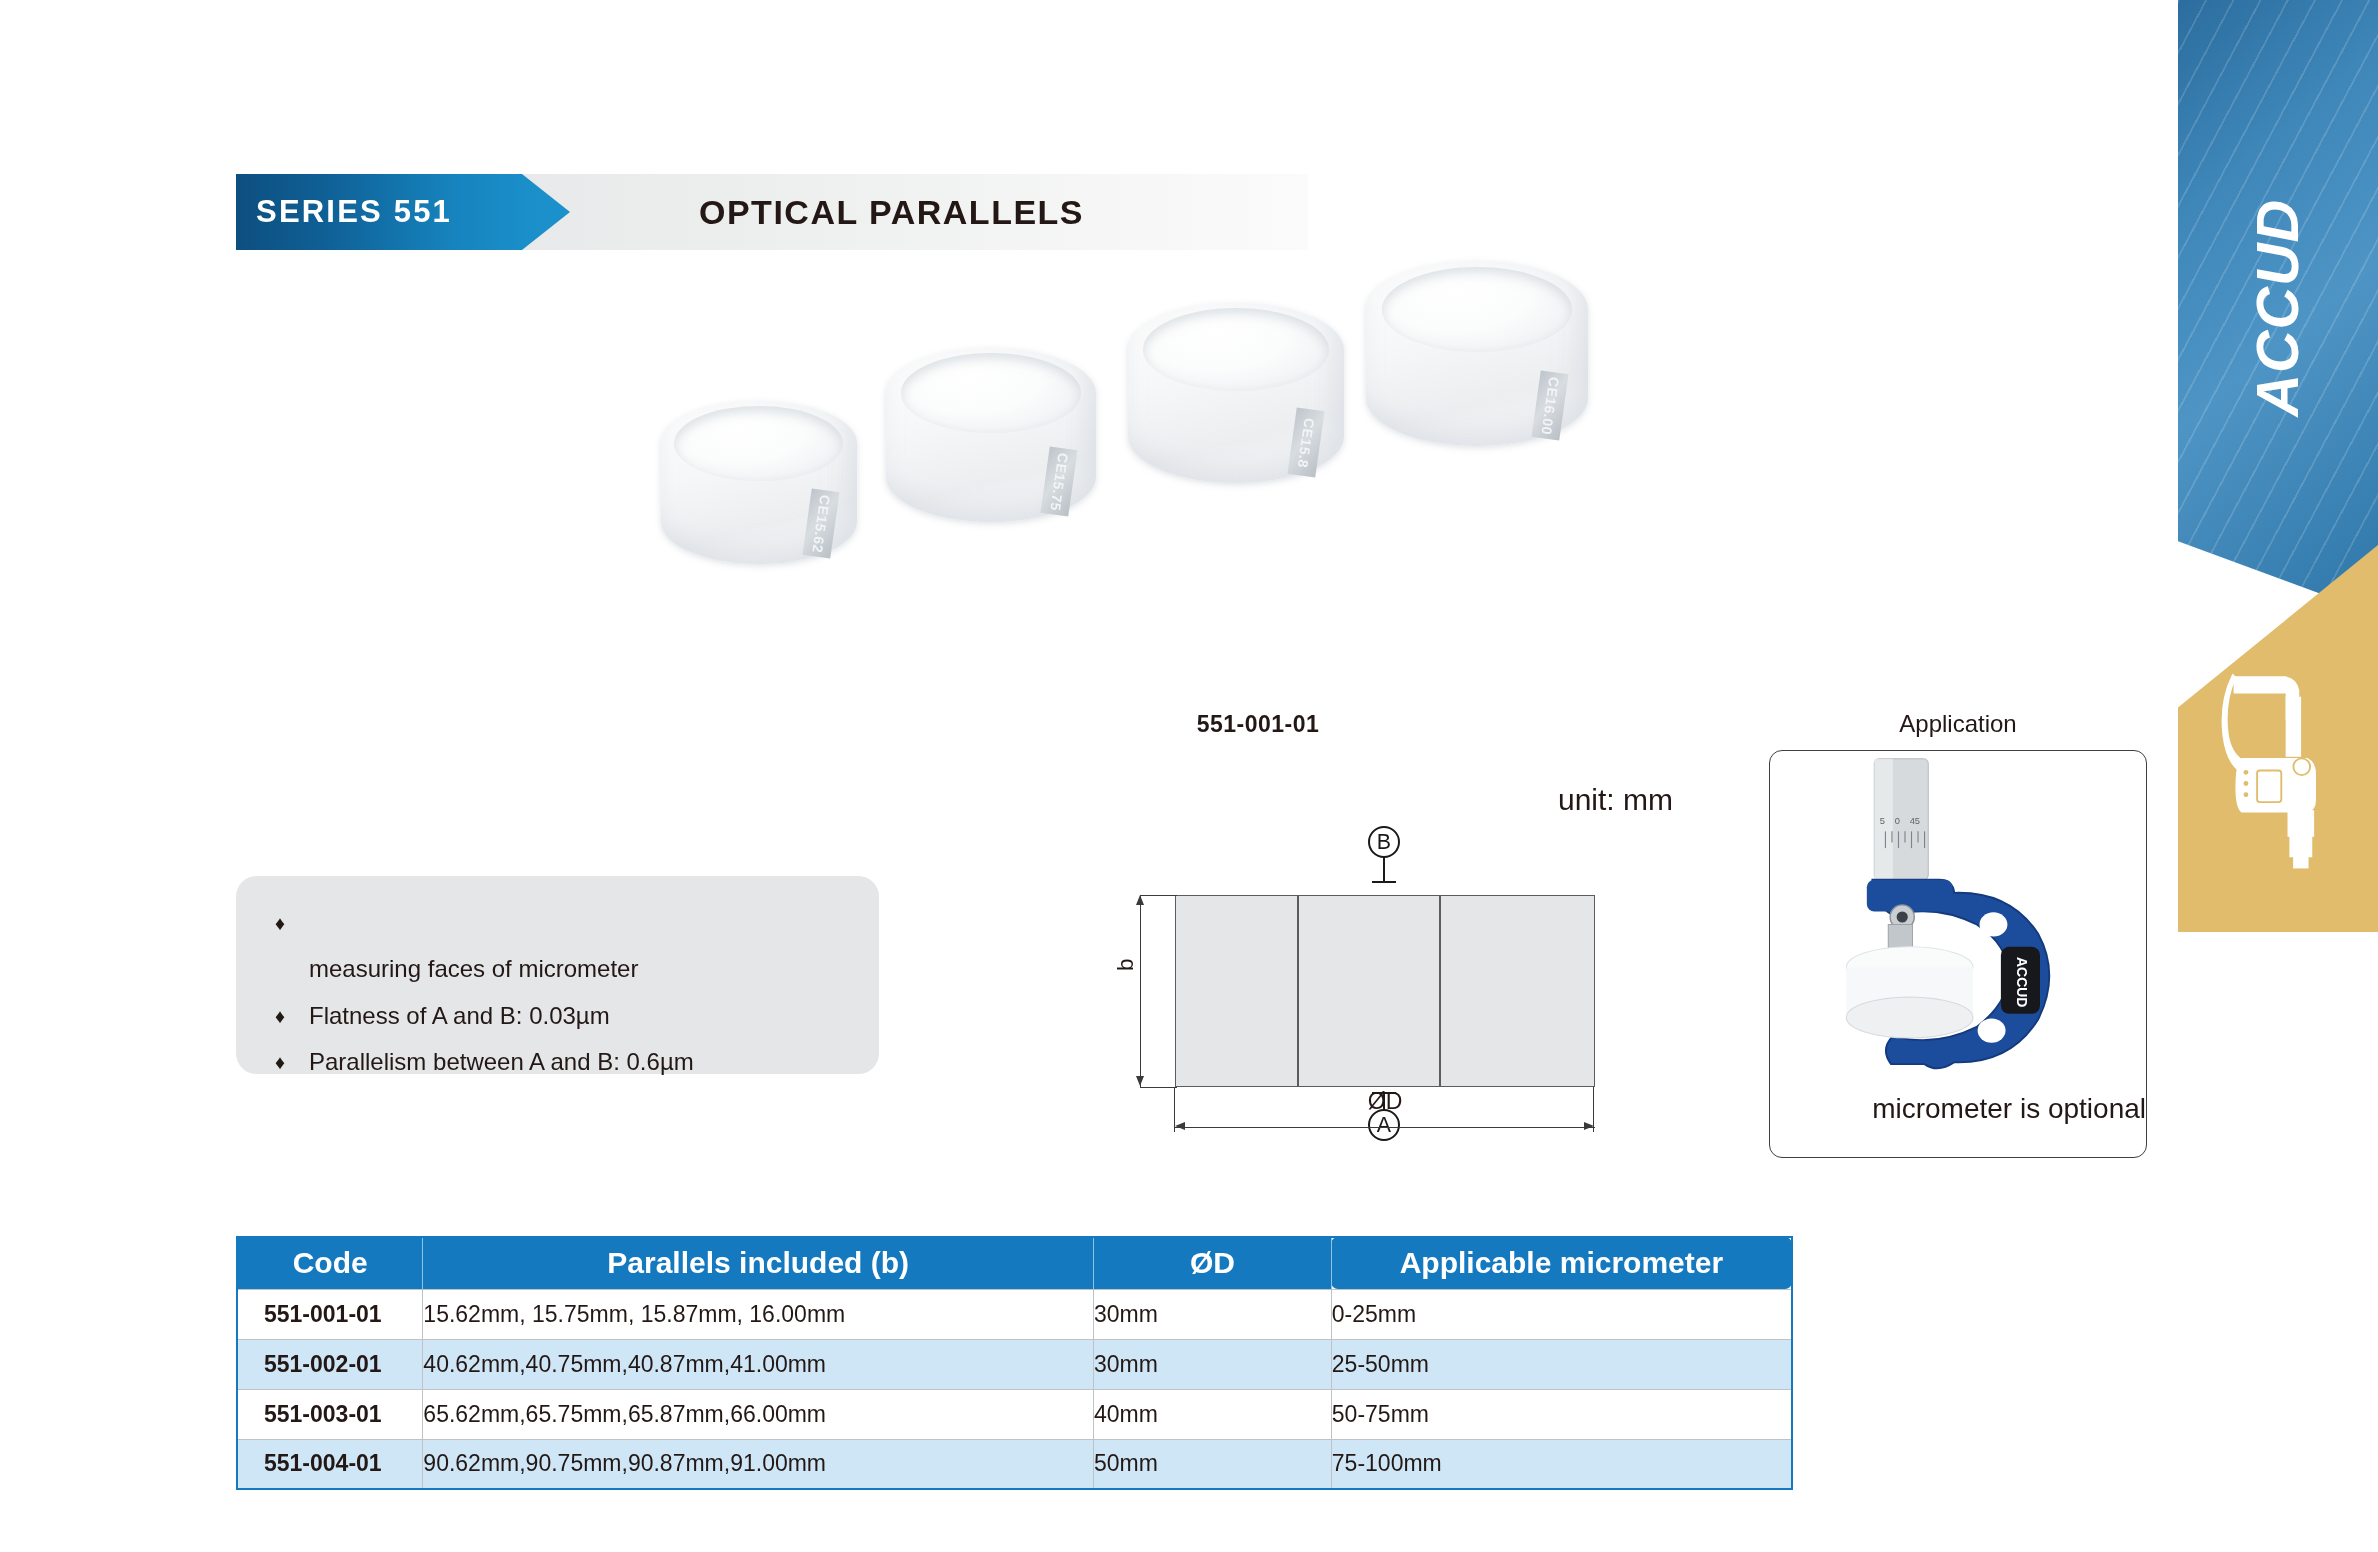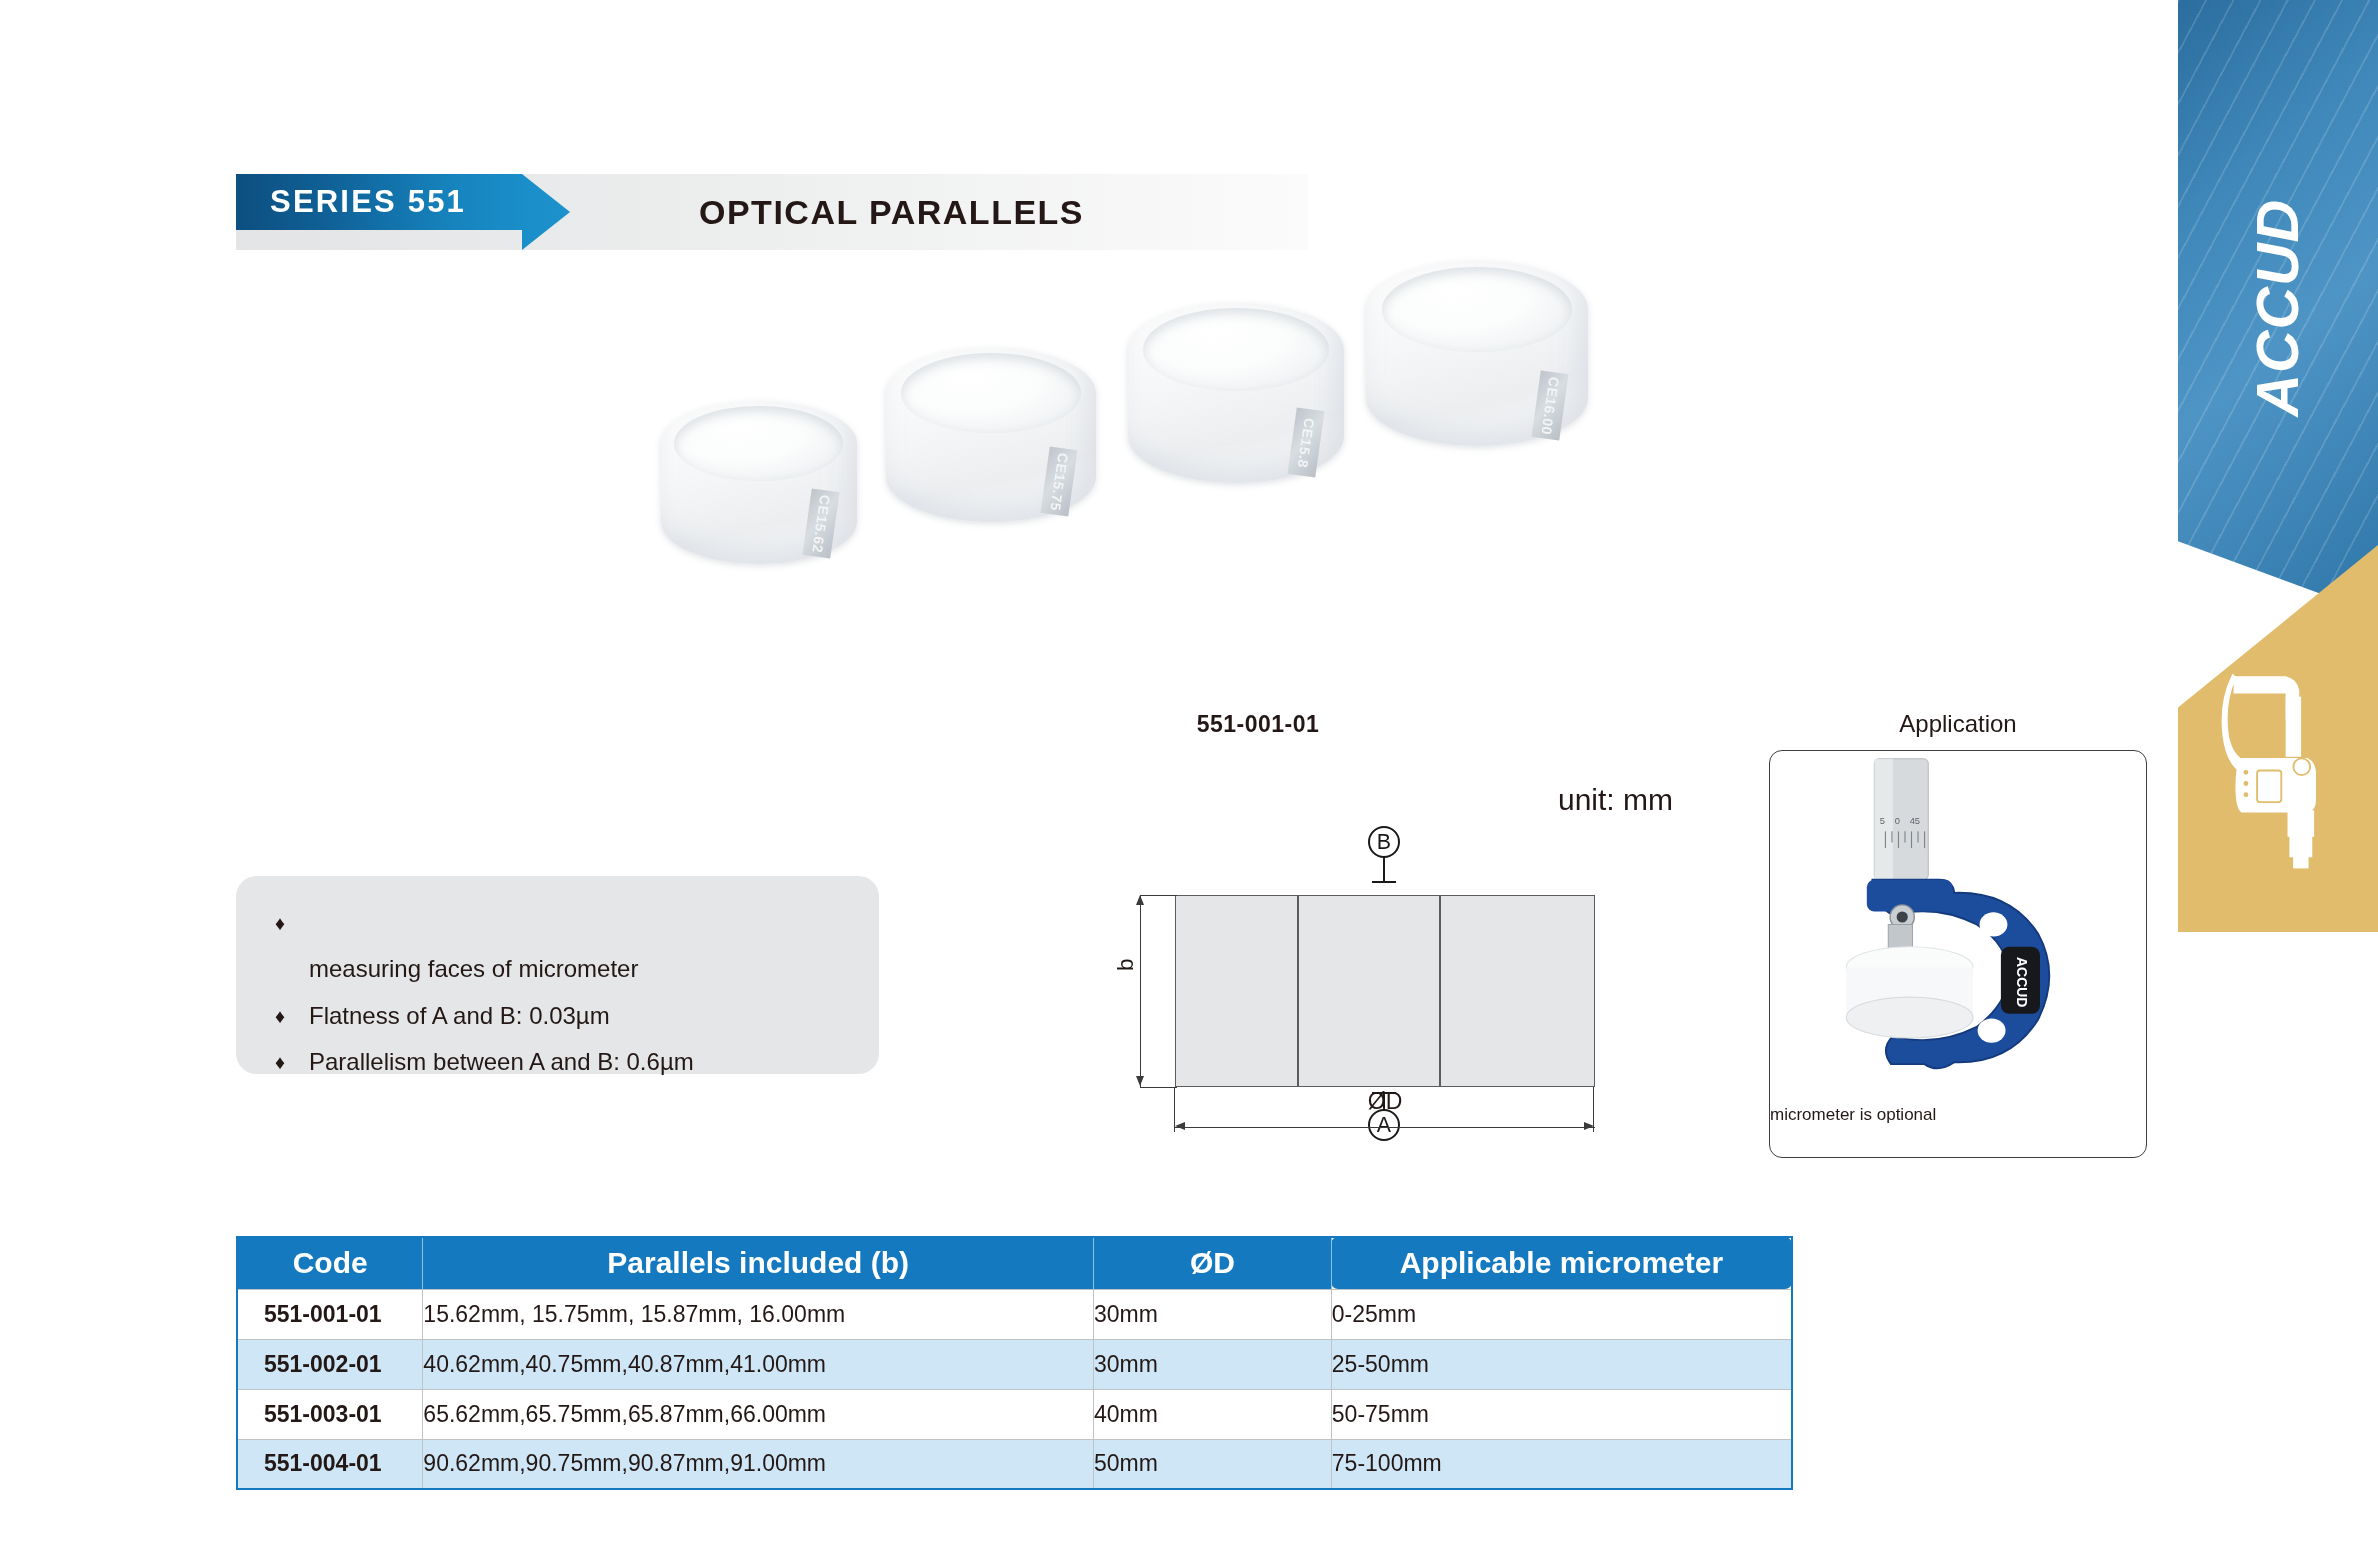--- a/index.html
+++ b/index.html
@@ -11,23 +11,23 @@
     overflow: hidden;
   }
 
   
   #header { position: absolute; left: 236px; top: 174px; width: 1072px; height: 76px; }
   #header-grey {
     position: absolute; left: 0; top: 0; width: 100%; height: 100%;
     background: linear-gradient(to right, #e3e4e6 0%, #eceded 45%, #fbfbfb 100%);
   }
   #header-series {
-    position: absolute; left: 0; top: 0; width: 286px; height: 56px;
+    position: absolute; left: 0; top: 0; width: 286px; height: 76px;
     background: linear-gradient(to right, #0d4f7f 0%, #0f5f95 30%, #1683bd 75%, #1a8ec9 100%);
-    display: flex; align-items: center; padding-left: 34px;
+    display: flex; align-items: center; padding-left: 20px;
   }
   #header-series span {
     color: #ffffff; font-size: 31px; font-weight: bold; letter-spacing: 2.2px;
   }
   #header-arrow {
     position: absolute; left: 286px; top: 0; width: 48px; height: 76px;
     background: linear-gradient(to right, #1a8ec9, #1c92cd);
     clip-path: polygon(0 0, 0 100%, 100% 50%);
   }
   #header-title {
@@ -131,21 +131,21 @@
     position: absolute; left: 1748px; top: 710px; width: 420px;
     text-align: center; color: #231815; font-size: 24px;
   }
   #app-box {
     position: absolute; left: 1769px; top: 750px; width: 378px; height: 408px;
     border: 1.9px solid #3f3f3f; border-radius: 13px; background: #ffffff;
     overflow: hidden;
   }
   #app-caption {
     position: absolute; left: 0; bottom: 32px; width: 100%;
-    text-align: left; color: #231815; font-size: 17px;
+    text-align: right; color: #231815; font-size: 28px;
   }
 
   
   #sidebar { position: absolute; left: 2147px; top: 0; width: 231px; height: 932px; }
   #sb-blue {
     position: absolute; left: 31px; top: 0; width: 200px; height: 615px;
     background:
       repeating-linear-gradient(118deg, rgba(255,255,255,0.14) 0 1.9px, rgba(255,255,255,0) 1.9px 24px),
       linear-gradient(140deg, #2b6d9e 0%, #3f87b9 28%, #4e95c6 55%, #2f76a8 100%);
     clip-path: polygon(0 0, 100% 0, 100% 100%, 0 88%);

